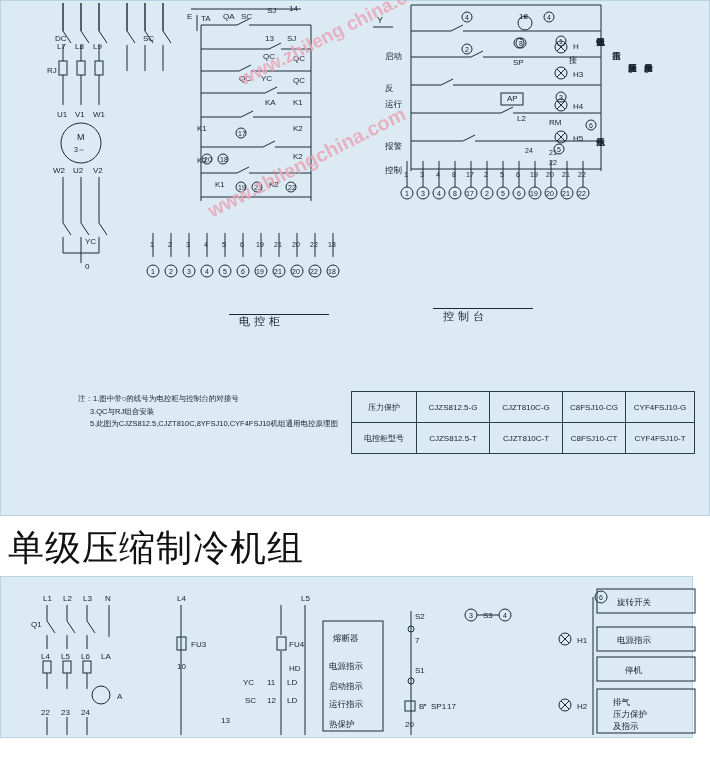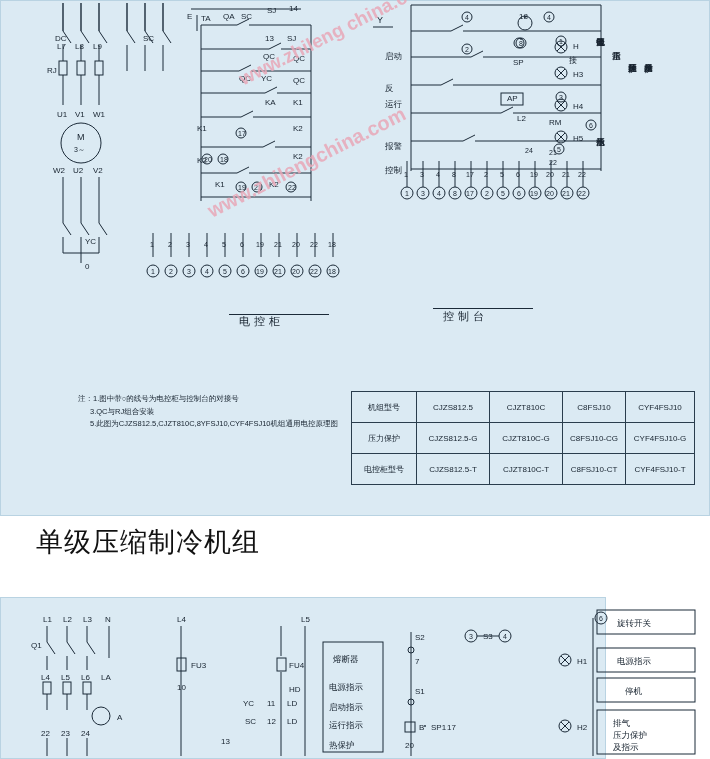--- a/index.html
+++ b/index.html
@@ -1,27 +1,27 @@
 <!DOCTYPE html>
 <html><head>
 <meta charset="utf-8">
 <style>
   html,body{margin:0;padding:0;background:#ffffff;}
   body{width:710px;height:759px;font-family:"Liberation Sans",sans-serif;overflow:hidden;position:relative;}
 
   .panel{position:absolute;left:0;background:#dbeaf3;border:1px solid #b9d3e2;box-sizing:border-box;}
   #panel-top{top:0;width:710px;height:516px;}
-  #panel-bottom{top:597px;width:606px;height:162px;}
+  #panel-bottom{top:576px;width:693px;height:162px;}
 
   .wm{position:absolute;color:#e8a8b8;font-weight:bold;transform:rotate(-27deg);white-space:nowrap;
        font-family:"Liberation Sans",sans-serif;opacity:.85;pointer-events:none;}
   #wm1{left:228px;top:20px;font-size:19px;}
   #wm2{left:196px;top:150px;font-size:20px;}
 
-  .section-title{position:absolute;left:8px;top:524px;font-size:27px;color:#111;font-family:"Liberation Sans",sans-serif;letter-spacing:1px;margin-left:28px;}
+  .section-title{position:absolute;left:8px;top:524px;font-size:36px;color:#111;font-family:"Liberation Sans",sans-serif;letter-spacing:1px;}
 
   svg.diagram{position:absolute;left:0;top:0;}
   .ln{stroke:#1b2a38;stroke-width:1;fill:none;}
   .lnw{stroke:#1b2a38;stroke-width:1.4;fill:none;}
   .cir{stroke:#1b2a38;stroke-width:1;fill:none;}
   .txt{font-family:"Liberation Sans",sans-serif;font-size:7px;fill:#16222e;}
   .txt8{font-family:"Liberation Sans",sans-serif;font-size:8px;fill:#16222e;}
   .txt9{font-family:"Liberation Sans",sans-serif;font-size:9px;fill:#16222e;}
   .txtcn{font-family:"Liberation Sans",sans-serif;font-size:8.5px;fill:#16222e;}
 
@@ -377,27 +377,20 @@
   <div class="caprule" id="rule-console"></div>
 
   <div class="notes">
     <div>注：1.图中带○的线号为电控柜与控制台的对接号</div>
     <div style="padding-left:12px">3.QC与RJ组合安装</div>
     <div style="padding-left:12px">5.此图为CJZS812.5,CJZT810C,8YFSJ10,CYF4FSJ10机组通用电控原理图</div>
   </div>
 
   <table class="models">
     <tbody>
-        <tr>
-      <td class="c0">机组型号</td>
-      <td class="c1">CJZS812.5</td>
-      <td class="c2">CJZT810C</td>
-      <td class="c3">C8FSJ10</td>
-      <td class="c4">CYF4FSJ10</td>
-    </tr>
     <tr>
       <td class="c0">压力保护</td>
       <td class="c1">CJZS812.5-G</td>
       <td class="c2">CJZT810C-G</td>
       <td class="c3">C8FSJ10-CG</td>
       <td class="c4">CYF4FSJ10-G</td>
     </tr>
     <tr>
       <td class="c0">电控柜型号</td>
       <td class="c1">CJZS812.5-T</td>

